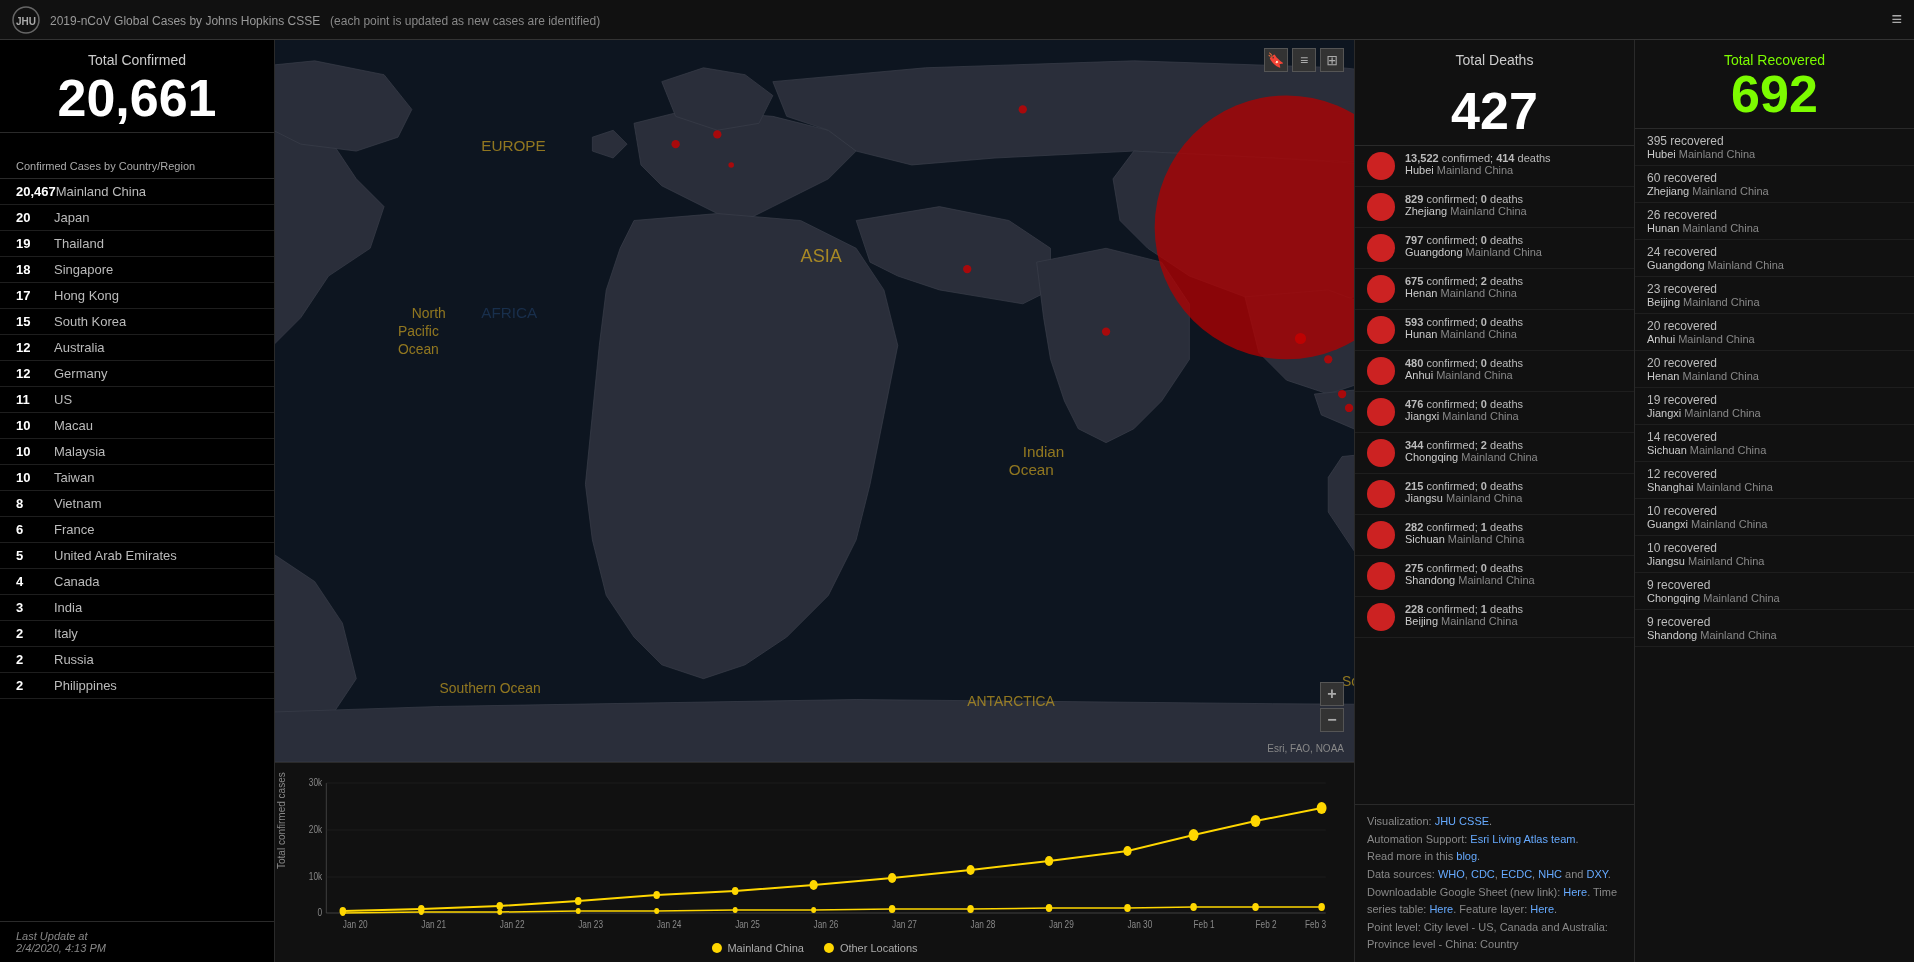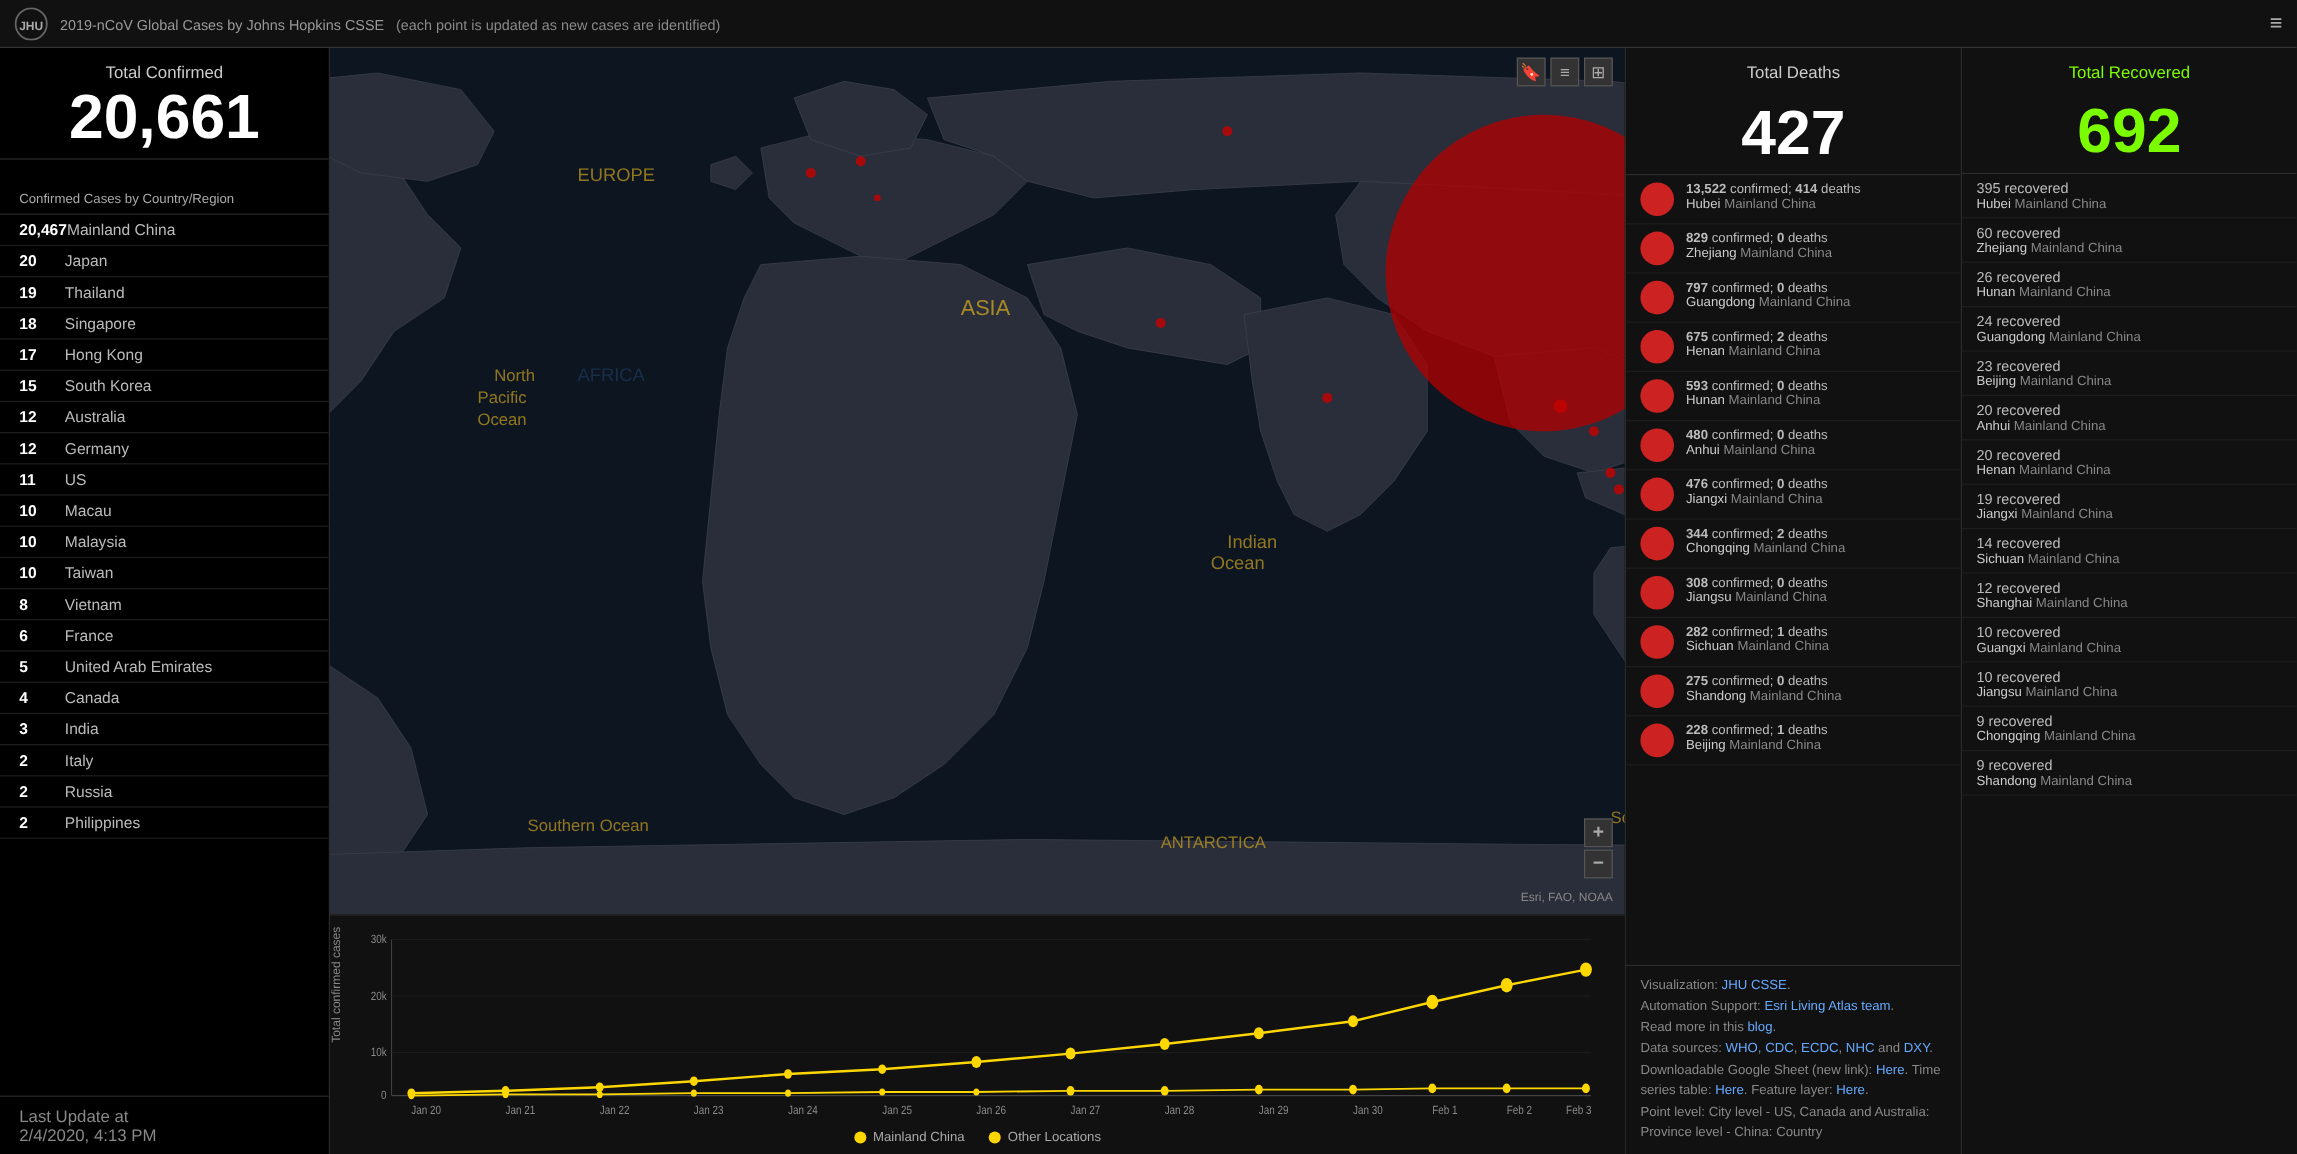--- a/index.html
+++ b/index.html
@@ -108,22 +108,23 @@
       font-size: 13px;
       min-width: 38px;
     }
     .country-name {
       color: #bbb;
       font-size: 13px;
     }
     #last-update {
       padding: 8px 16px;
       color: #888;
-      font-size: 14px;
+      font-size: 11px;
       border-top: 1px solid #2a2a2a;
+      font-style: italic;
     }
 
     
     #center-panel {
       flex: 1;
       display: flex;
       flex-direction: column;
       background: #0d1117;
     }
     #map-container {
@@ -305,21 +306,21 @@
       overflow: hidden;
     }
     #total-recovered-box {
       padding: 12px 16px 8px 16px;
       text-align: center;
       border-bottom: 1px solid #2a2a2a;
     }
     #total-recovered-label {
       color: #7cfc00;
       font-size: 14px;
-      margin-bottom: 16px;
+      margin-bottom: 0;
     }
     #total-recovered-value {
       color: #7cfc00;
       font-size: 52px;
       font-weight: bold;
       line-height: 1;
     }
     #recovered-list {
       flex: 1;
       overflow-y: auto;
@@ -767,21 +768,21 @@
         </div>
         <div class="death-region">
           <span style="color:#ccc">Chongqing</span> Mainland China
         </div>
       </div>
     </div>
           <div class="death-item">
       <div class="death-circle"></div>
       <div class="death-info">
         <div class="death-stats">
-          <strong>308</strong> confirmed; <strong>0</strong> deaths
+          <strong>215</strong> confirmed; <strong>0</strong> deaths
         </div>
         <div class="death-region">
           <span style="color:#ccc">Jiangsu</span> Mainland China
         </div>
       </div>
     </div>
           <div class="death-item">
       <div class="death-circle"></div>
       <div class="death-info">
         <div class="death-stats">

